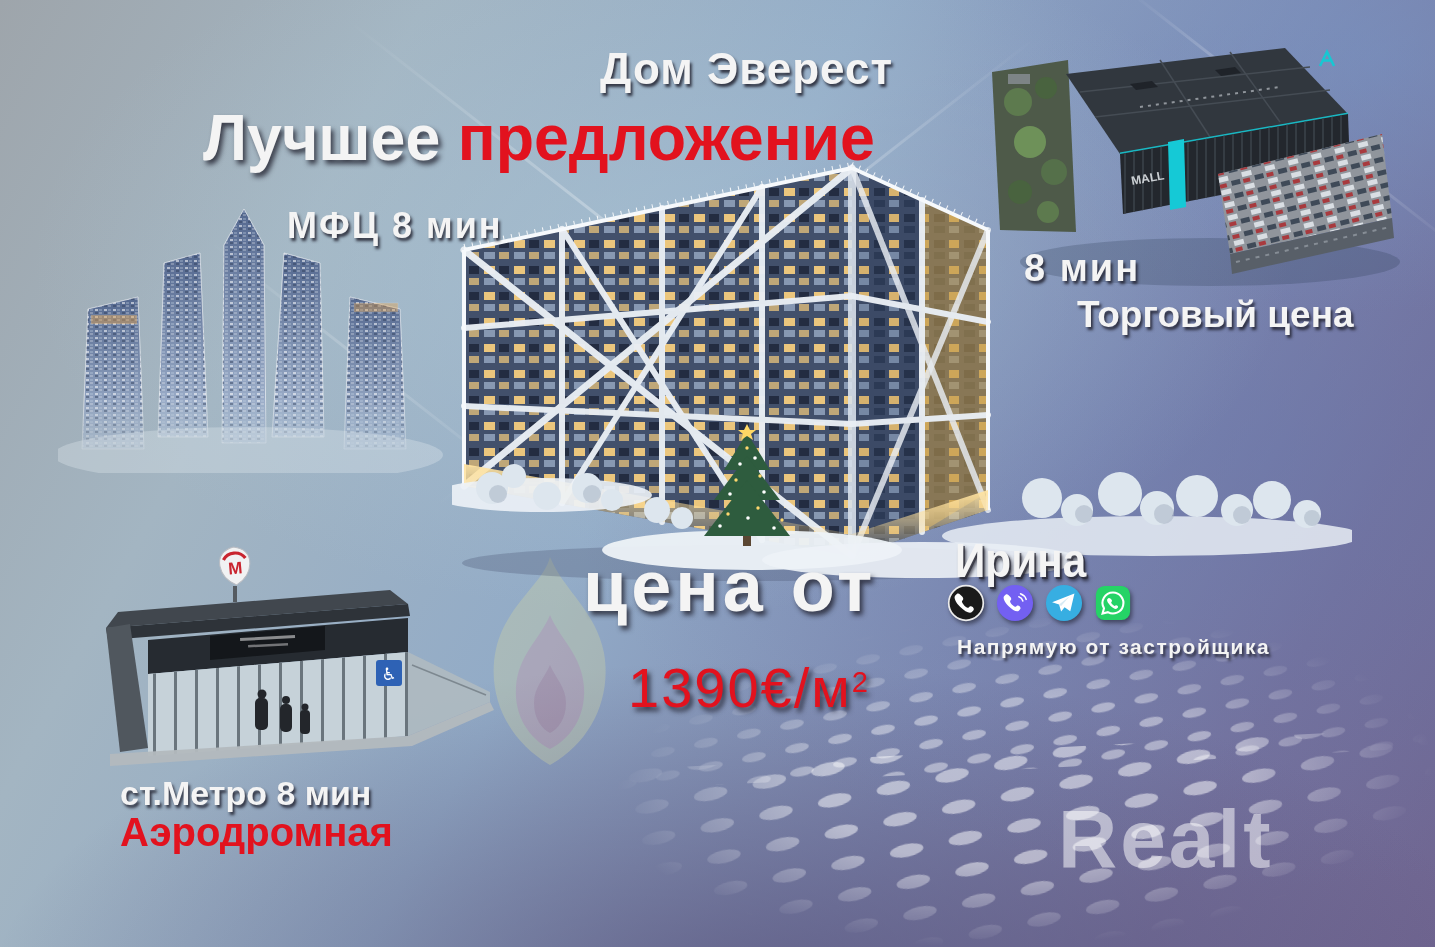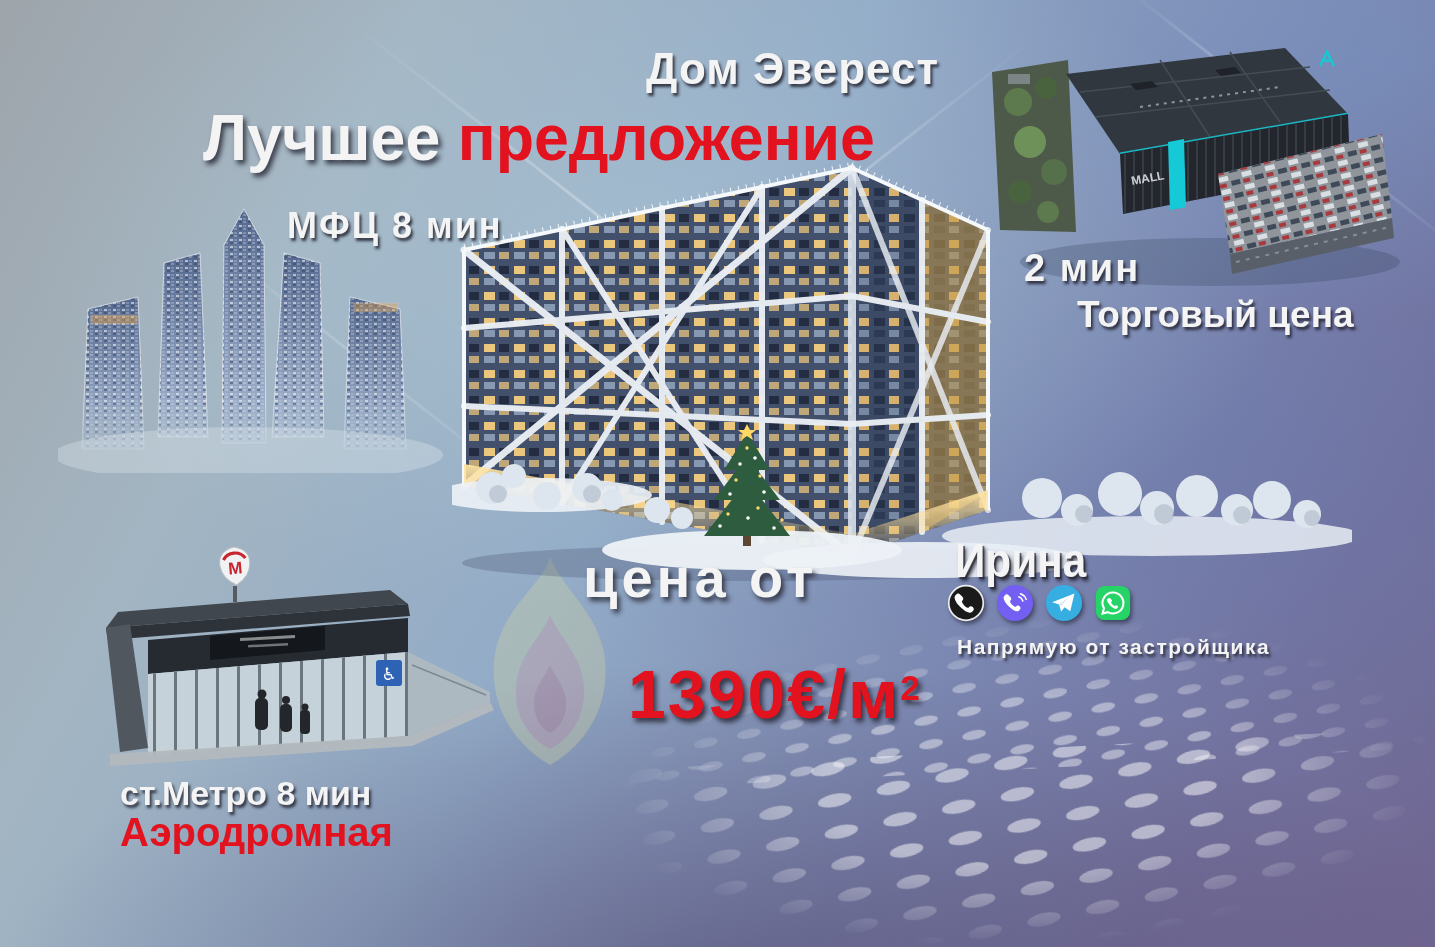--- a/index.html
+++ b/index.html
@@ -10,30 +10,30 @@
       radial-gradient(900px 500px at 46% 28%, rgba(173,199,214,.55), rgba(173,199,214,0) 70%),
       radial-gradient(600px 340px at 96% 6%, rgba(118,150,198,.5), rgba(118,150,198,0) 75%),
       radial-gradient(1000px 620px at 88% 48%, rgba(104,122,175,.45), rgba(104,122,175,0) 70%),
       radial-gradient(1150px 520px at 52% 106%, rgba(80,70,110,.62), rgba(80,70,110,0) 66%),
       linear-gradient(118deg,#9ea5ab 0%,#a3b5c2 22%,#92abc7 45%,#7e89b1 68%,#74709b 85%,#6f6590 100%);
   }
   .txt{position:absolute;color:#f4f4f4;white-space:nowrap;z-index:5;line-height:1;}
   .sh{text-shadow:3px 4px 5px rgba(32,32,45,.8);}
   .shs{text-shadow:2px 3px 3px rgba(32,32,45,.85);}
   .red{color:#e2121e;}
-  .title{left:600px;top:47px;font-size:44px;font-weight:700;letter-spacing:1px;margin-left:46px;}
+  .title{left:600px;top:47px;font-size:44px;font-weight:700;letter-spacing:1px;}
   .headline{left:203px;top:106px;font-size:64px;font-weight:700;transform:scaleX(.98);transform-origin:0 0;}
   .mfc{left:287px;top:208px;font-size:36px;font-weight:600;letter-spacing:2px;}
   .mall-time{left:1024px;top:249px;font-size:38px;font-weight:600;letter-spacing:2px;}
   .mall-name{left:1077px;top:296px;font-size:37px;font-weight:700;}
   .contact-name{left:955px;top:537px;font-size:48px;font-weight:700;transform:scaleX(.88);transform-origin:0 0;
     text-shadow:2px 2px 0 rgba(40,40,50,.65),3px 4px 4px rgba(32,32,45,.8);}
   .contact-note{left:957px;top:636px;font-size:21px;font-weight:600;letter-spacing:1.5px;}
-  .price-label{left:583px;top:550px;font-size:56px;font-weight:700;letter-spacing:4px;}
-  .price-value{left:628px;top:660px;font-size:68px;font-weight:700;letter-spacing:2px;}
+  .price-label{left:583px;top:550px;font-size:72px;font-weight:700;letter-spacing:4px;}
+  .price-value{left:628px;top:660px;font-size:56px;font-weight:400;letter-spacing:2px;}
   .price-value .sup{font-size:.52em;position:relative;top:-.5em;}
   .metro-line{left:120px;top:776px;font-size:34px;font-weight:600;text-align:center;}
   .metro-station{left:120px;top:812px;font-size:40px;font-weight:700;}
   .watermark{left:1058px;top:798px;font-size:82px;font-weight:800;letter-spacing:3px;
     color:rgba(255,255,255,.52);z-index:6;text-shadow:none;}
   .streak{position:absolute;height:3px;z-index:1;transform-origin:0 0;
     background:linear-gradient(90deg,rgba(255,255,255,0),rgba(255,255,255,.34) 45%,rgba(255,255,255,0));}
   .art{position:absolute;z-index:2;}
   .dots{position:absolute;left:540px;top:600px;width:930px;height:350px;z-index:1;transform:rotate(-3deg);
     -webkit-mask-image:radial-gradient(58% 62% at 52% 52%, #000 38%, transparent 76%);
@@ -334,21 +334,21 @@
   <div class="txt title shs">Дом Эверест</div>
 
   <div class="txt headline">
     <span class="sh">Лучшее</span>
     <span> </span>
     <span class="red">предложение</span>
   </div>
 
   <div class="txt mfc shs">МФЦ 8 мин</div>
 
-  <div class="txt mall-time shs">2 мин</div>
+  <div class="txt mall-time shs">8 мин</div>
   <div class="txt mall-name shs">Торговый цена</div>
 
   <div class="txt contact-name">Ирина</div>
 
   <div class="contact-icons">
     <span class="cicon">
       <svg viewBox="0 0 40 40">
         <circle cx="20" cy="20" r="18.2" stroke="#ececec" stroke-width="1.8" fill="#1a1a1a"></circle>
         <path fill="#ffffff" d="M27.4 24.6c-1.2-1.2-2.8-1.5-3.8-.6l-1 .9c-1.1.1-2.9-.8-4.5-2.4s-2.5-3.4-2.4-4.5l.9-1c.9-1 .6-2.6-.6-3.8l-2-2c-1.2-1.2-2.8-1.5-3.7-.6l-1.6 1.5c-2.1 2.1.5 7.4 5.3 12.2s10.1 7.4 12.2 5.3l1.5-1.6c.9-.9.6-2.5-.6-3.7z"></path>
       </svg>
@@ -384,14 +384,15 @@
   <div class="txt contact-note shs">Напрямую от застройщика</div>
 
   <div class="txt price-label sh">цена от</div>
   <div class="txt price-value red sh">
     <span>1390€/м</span><span class="sup">2</span>
   </div>
 
   <div class="txt metro-line shs">ст.Метро 8 мин</div>
   <div class="txt metro-station red">Аэродромная</div>
 
+  <div class="txt watermark">Realt</div>
 
 </div>
 
 </body></html>

